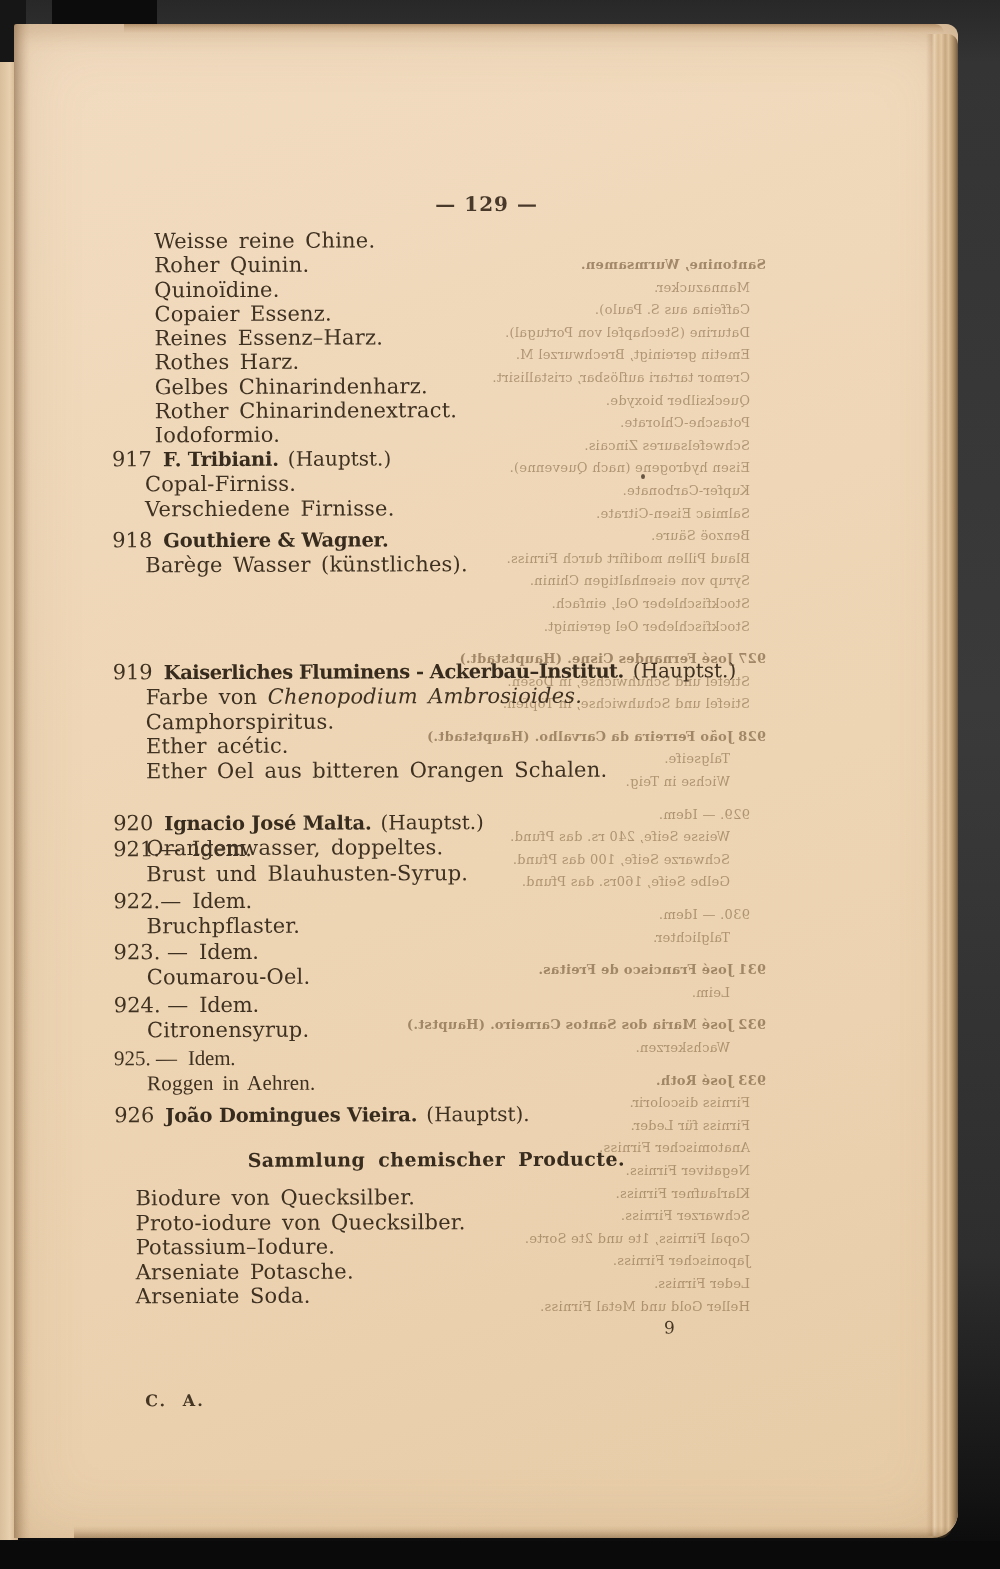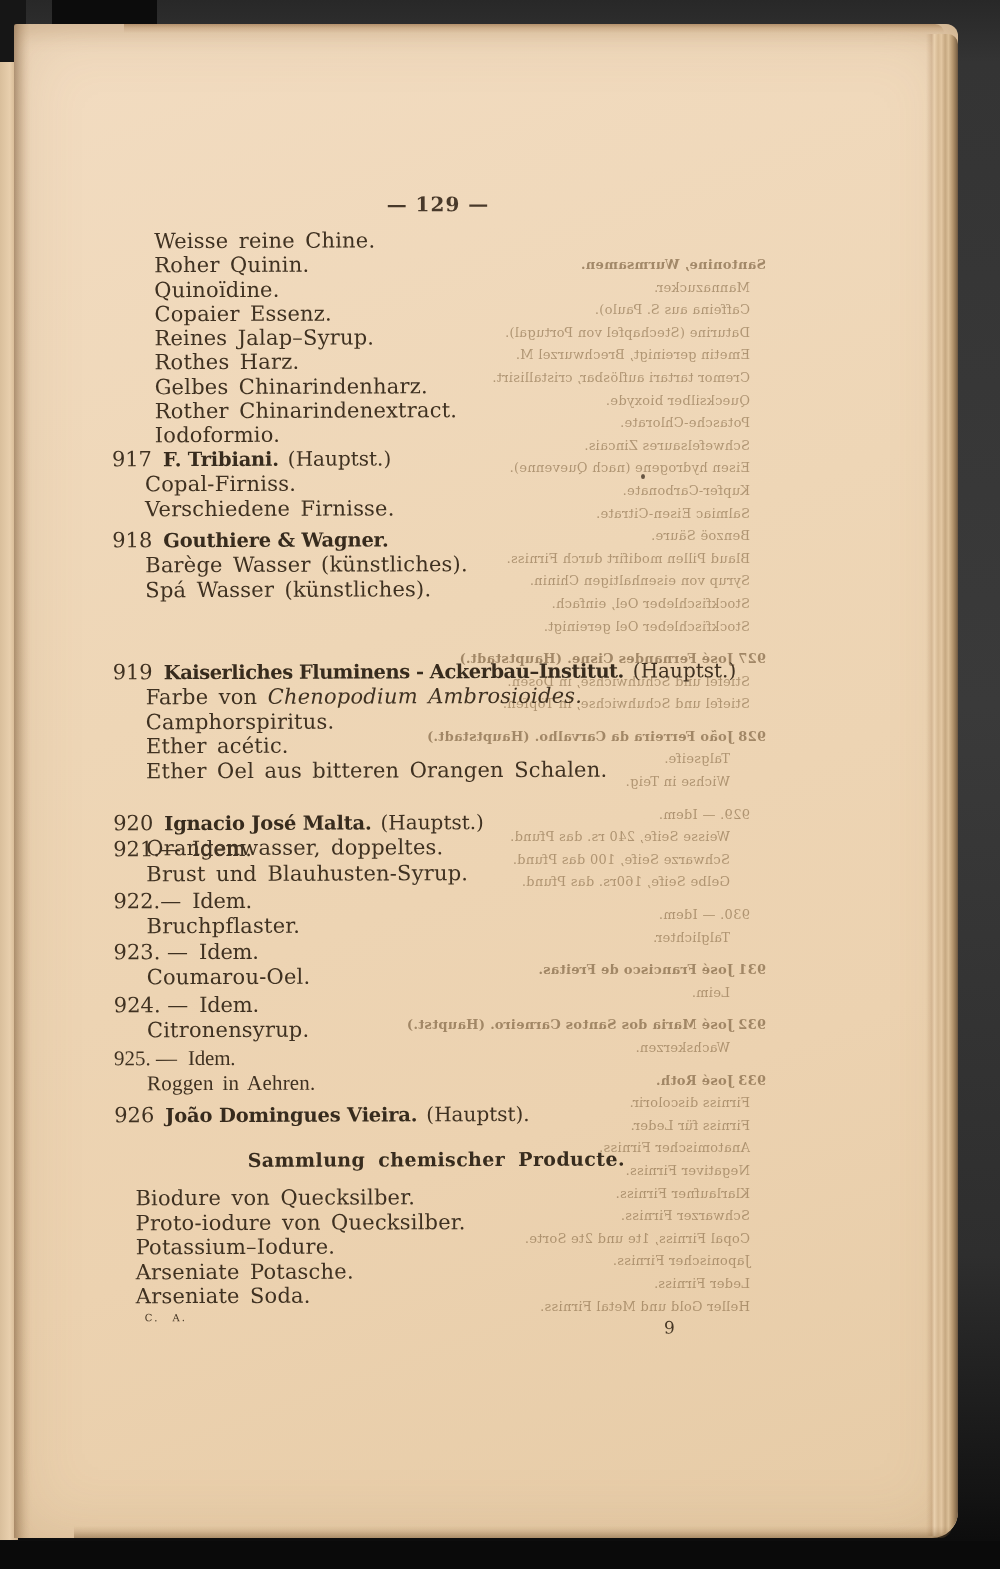--- a/index.html
+++ b/index.html
@@ -59,21 +59,21 @@
   .gline.gb{font-weight:700;margin-left:-16px;color:rgba(106,79,46,.58);}
   .gline.gi{margin-left:20px;}
   .gspacer{height:10px;}
 
   
   .text-layer{
     position:absolute;inset:0;color:#3f3121;
     transform:rotate(-.2deg);
   }
   .page-number{
-    position:absolute;left:340px;top:192px;width:200px;text-align:center;
+    position:absolute;left:340px;top:192px;width:200px;text-align:right;
     font-size:20px;font-weight:700;letter-spacing:1px;color:#48392a;
   }
   .tline{white-space:nowrap;font-size:21px;word-spacing:3.5px;letter-spacing:.2px;}
   .it{font-style:italic;}
   .cont-list{position:absolute;left:156px;top:228px;}
   .cont-list .tline{line-height:24.3px;}
   .entries{position:absolute;inset:0;}
   .entry{position:absolute;left:113px;}
   .entry:nth-child(1){top:446px;}
   .entry:nth-child(2){top:527px;}
@@ -94,22 +94,22 @@
   .eitems{margin-left:33px;}
   .entry.plain .eitems{}
   .eitems .tline{line-height:24.6px;}
   .section-heading{
     position:absolute;left:150px;top:1148px;width:570px;text-align:center;
     font-weight:700;font-size:19px;letter-spacing:.4px;word-spacing:6px;color:#382c1e;
   }
   .chem-list{position:absolute;left:134px;top:1185px;}
   .chem-list .tline{line-height:24.5px;}
   .footer-ca{
-    position:absolute;left:143px;top:1311px;
-    font-weight:400;font-size:10px;letter-spacing:2px;word-spacing:8px;color:#453624;
+    position:absolute;left:143px;top:1390px;
+    font-weight:700;font-size:16px;letter-spacing:2px;word-spacing:8px;color:#453624;
   }
   .footer-page9{position:absolute;left:662px;top:1318px;font-size:17px;color:#453624;}
 </style>
 </head>
 <body>
 
 <div class="scene">
   <div class="bg-notch"></div>
   <div class="bg-left-dark"></div>
   <div class="bg-bottom"></div>
@@ -176,39 +176,38 @@
       </div>
   </div>
 
   <div class="text-layer">
     <div class="page-number">— 129 —</div>
     <div class="cont-list">
         <div class="tline"><span>Weisse reine Chine.</span></div>
         <div class="tline"><span>Roher Quinin.</span></div>
         <div class="tline"><span>Quinoïdine.</span></div>
         <div class="tline"><span>Copaier Essenz.</span></div>
-        <div class="tline"><span>Reines Jalap–Syrup.</span></div>
+        <div class="tline"><span>Reines Essenz–Harz.</span></div>
         <div class="tline"><span>Rothes Harz.</span></div>
         <div class="tline"><span>Gelbes Chinarindenharz.</span></div>
         <div class="tline"><span>Rother Chinarindenextract.</span></div>
         <div class="tline"><span>Iodoformio.</span></div>
       </div>
     <div class="entries">
         <div class="entry">
           <div class="ehead"><span class="enum">917</span><span class="ename">F. Tribiani.</span><span class="etag">(Hauptst.)</span></div>
           <div class="eitems">
             <div class="tline"><span>Copal-Firniss.</span></div>
             <div class="tline"><span>Verschiedene Firnisse.</span></div>
           </div>
         </div>
         <div class="entry">
           <div class="ehead"><span class="enum">918</span><span class="ename">Gouthiere &amp; Wagner.</span></div>
           <div class="eitems">
             <div class="tline"><span>Barège Wasser (künstliches).</span></div>
-            <div class="tline"><span>Spá Wasser (künstliches).</span></div>
           </div>
         </div>
         <div class="entry">
           <div class="ehead"><span class="enum">919</span><span class="ename">Kaiserliches Fluminens - Ackerbau–Institut.</span><span class="etag">(Hauptst.)</span></div>
           <div class="eitems">
             <div class="tline"><span>Farbe von </span><span class="it">Chenopodium Ambrosioides.</span></div>
             <div class="tline"><span>Camphorspiritus.</span></div>
             <div class="tline"><span>Ether acétic.</span></div>
             <div class="tline"><span>Ether Oel aus bitteren Orangen Schalen.</span></div>
           </div>

